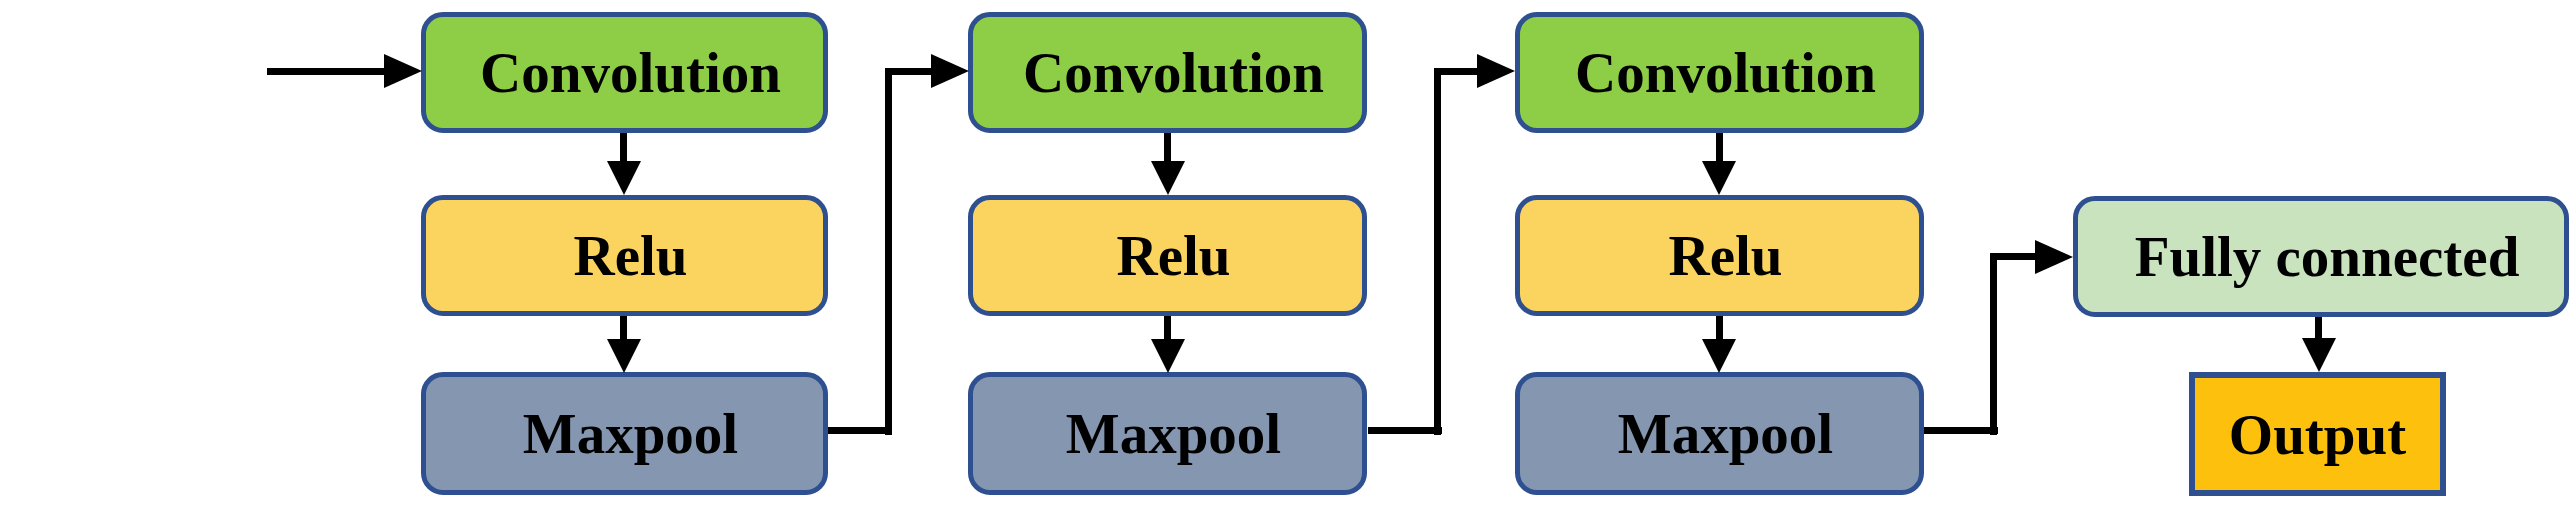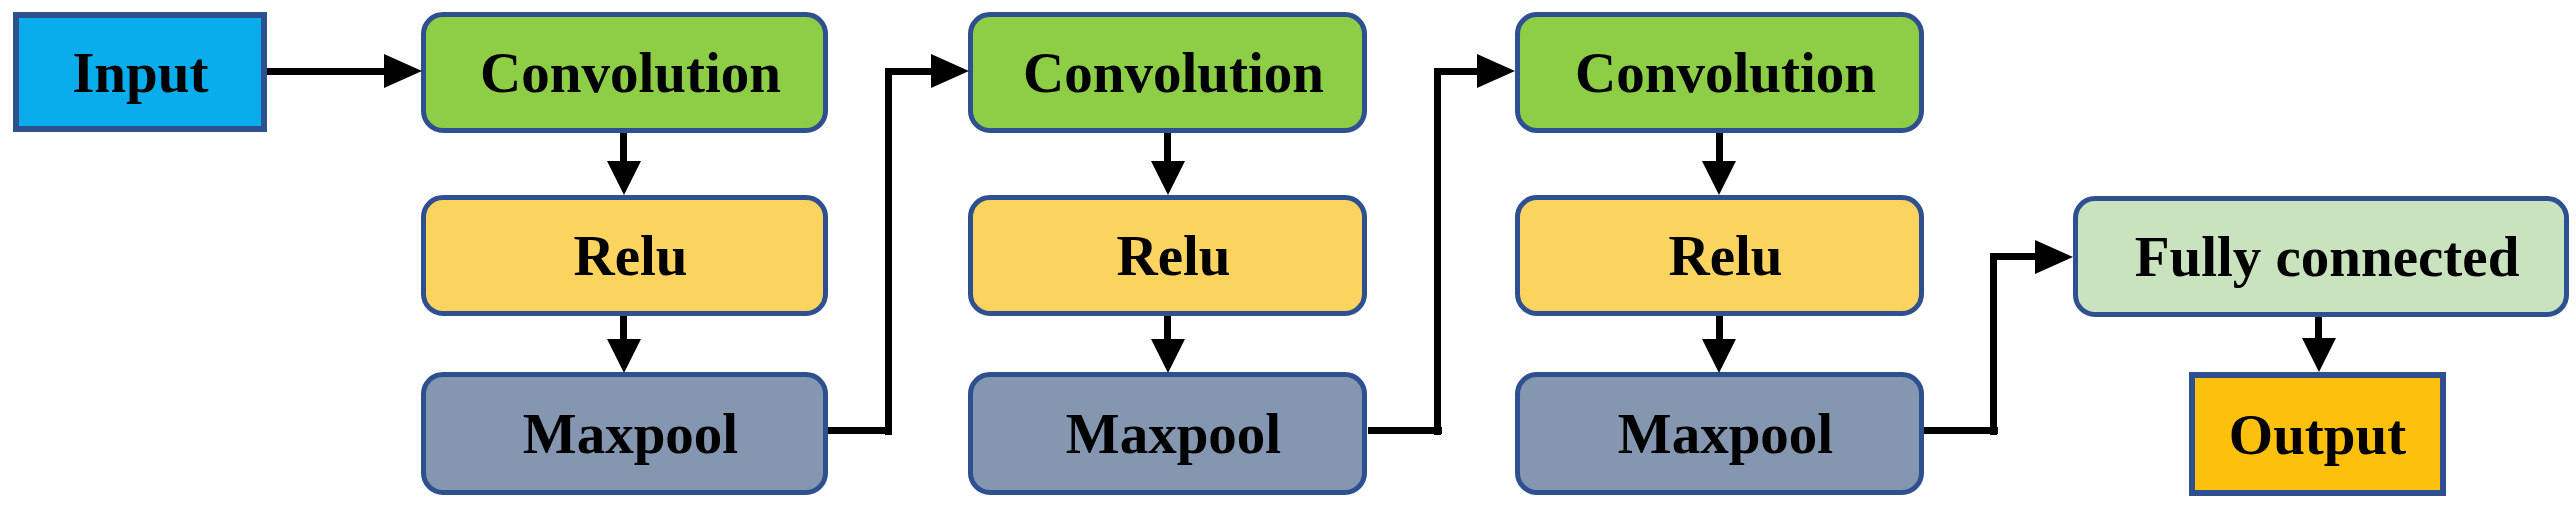--- a/index.html
+++ b/index.html
@@ -48,21 +48,20 @@
     border-left: 17px solid transparent;
     border-right: 17px solid transparent;
     border-top: 34px solid #000000;
   }
 </style>
 </head>
 <body>
 
 <div class="canvas">
 
-  <div class="node sharp" style="left: 13.3px; top: 12px; width: 254px; height: 120px; background: rgb(9, 173, 236); border-color: rgb(46, 79, 144); color: rgb(0, 0, 0);">Input</div>
 
   <div class="node rounded" style="left: 421px; top: 12px; width: 407px; height: 121px; background: rgb(141, 206, 70); border-color: rgb(46, 79, 144); color: rgb(0, 0, 0);">Convolution</div>
 
   <div class="node rounded" style="left: 421px; top: 195px; width: 407px; height: 121px; background: rgb(251, 212, 95); border-color: rgb(46, 79, 144); color: rgb(0, 0, 0);">Relu</div>
 
   <div class="node rounded" style="left: 421px; top: 372px; width: 407px; height: 123px; background: rgb(132, 150, 176); border-color: rgb(46, 79, 144); color: rgb(0, 0, 0);">Maxpool</div>
 
   <div class="node rounded" style="left: 968px; top: 12px; width: 399px; height: 121px; background: rgb(141, 206, 70); border-color: rgb(46, 79, 144); color: rgb(0, 0, 0);">Convolution</div>
 
   <div class="node rounded" style="left: 968px; top: 195px; width: 399px; height: 121px; background: rgb(251, 212, 95); border-color: rgb(46, 79, 144); color: rgb(0, 0, 0);">Relu</div>

